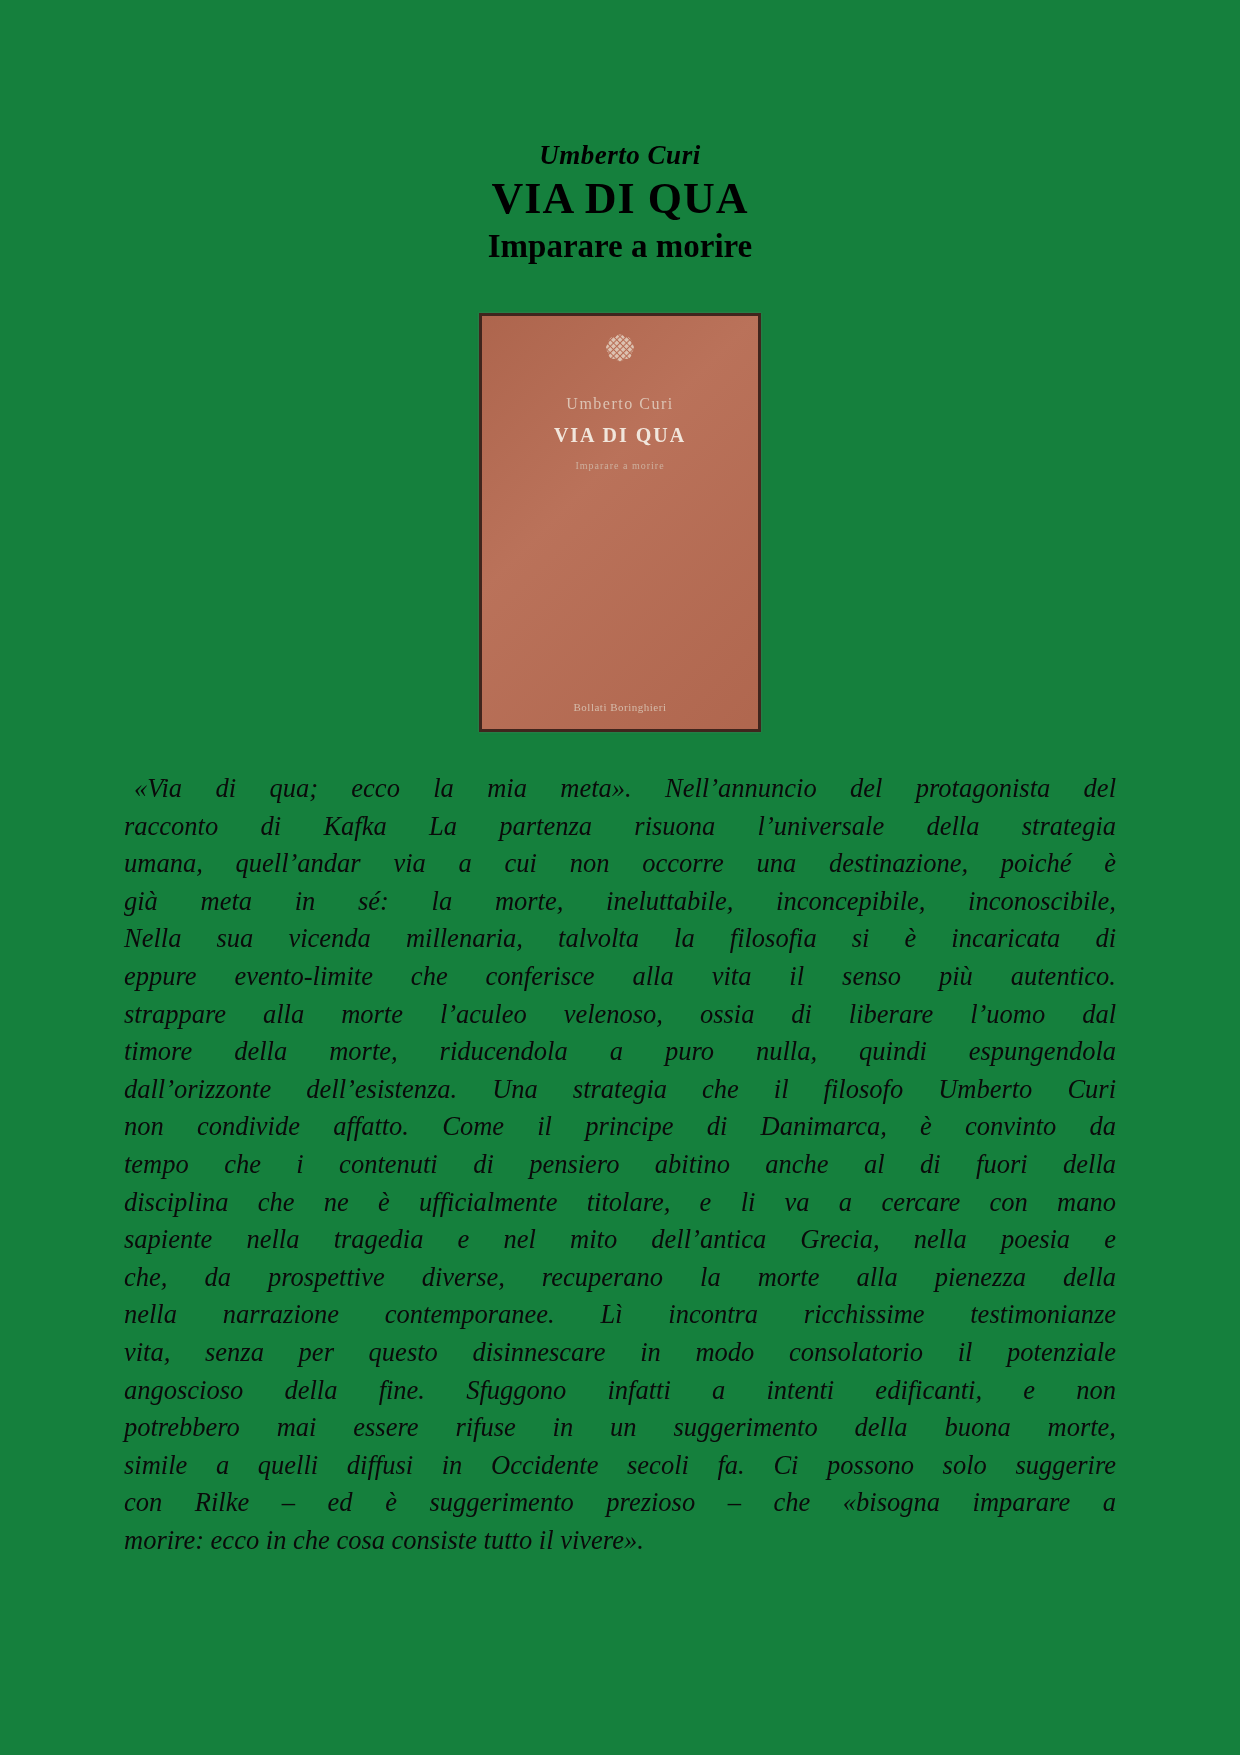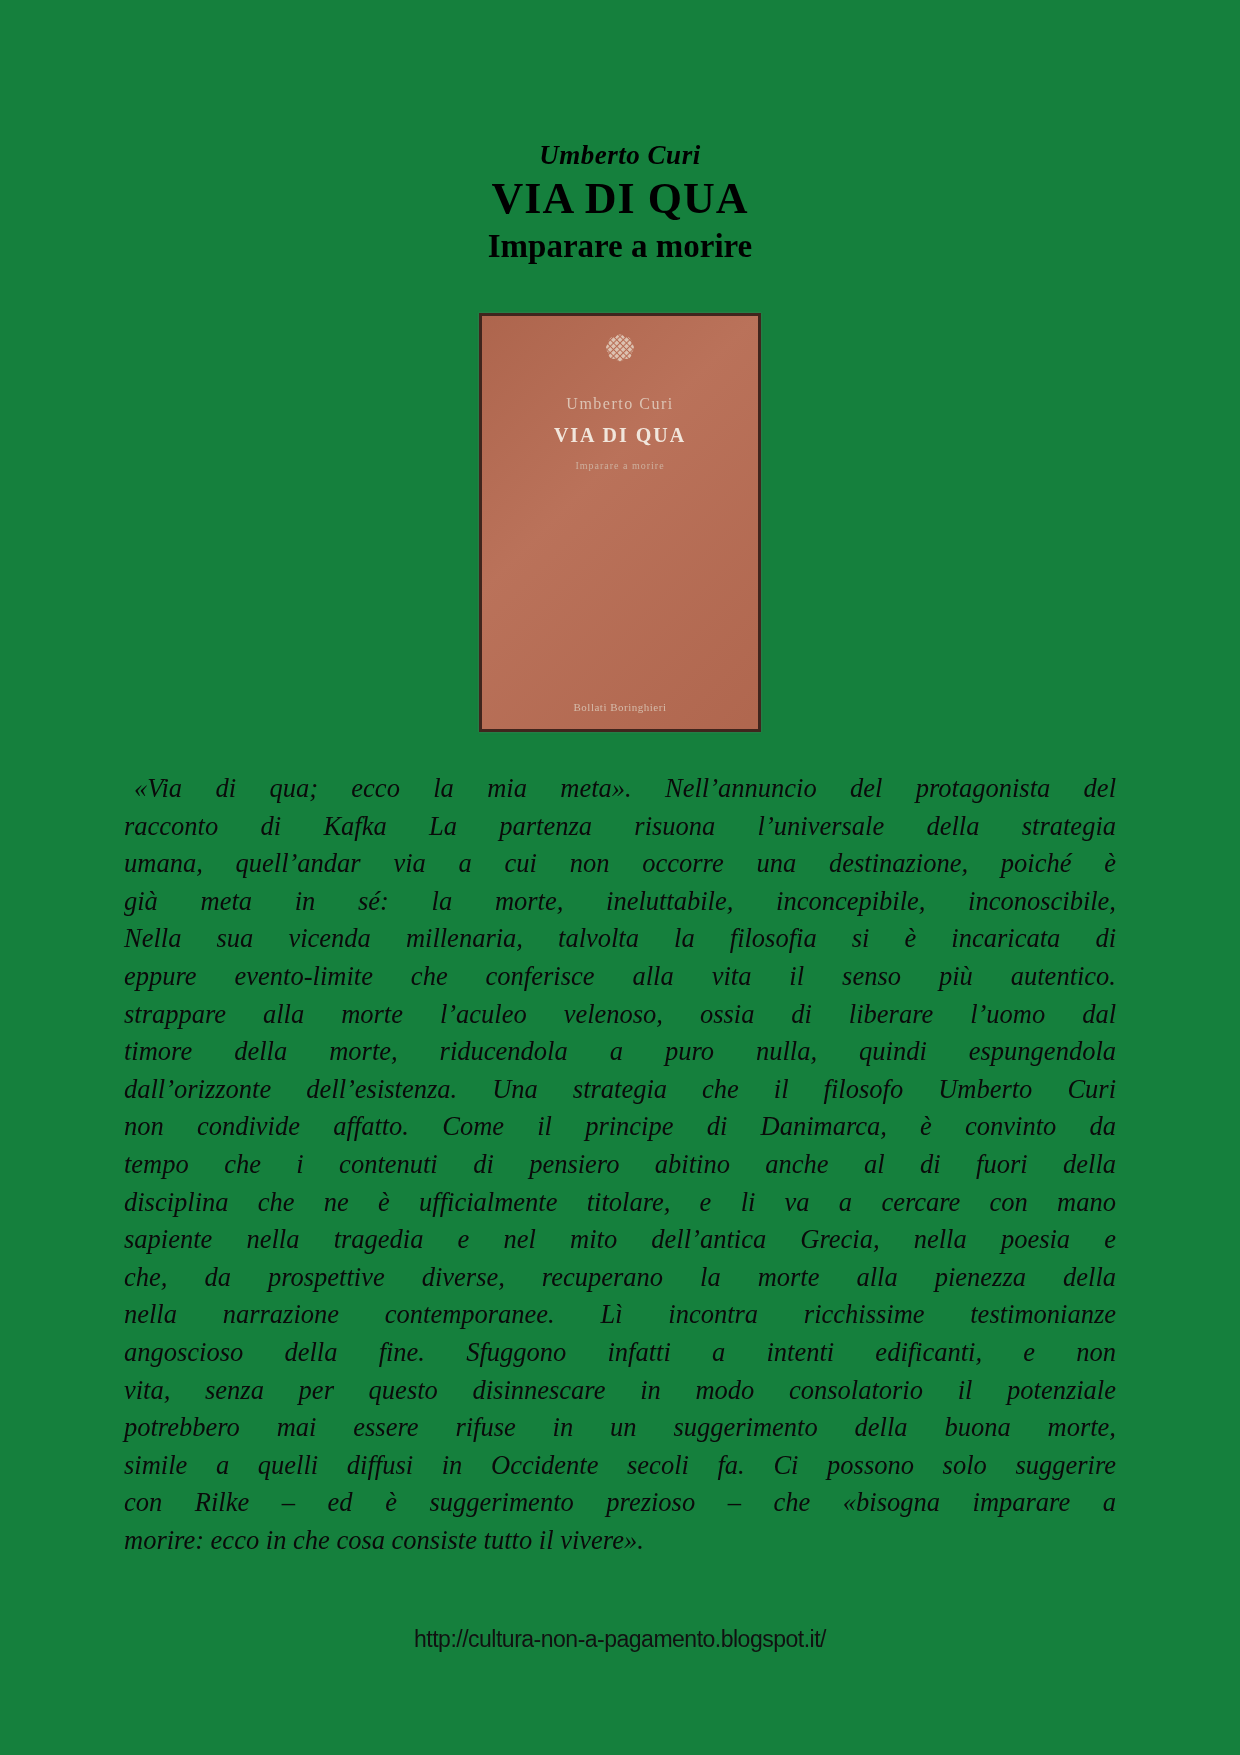--- a/index.html
+++ b/index.html
@@ -132,25 +132,22 @@
       <div class="pline">eppure evento-limite che conferisce alla vita il senso più autentico.</div>
       <div class="pline">strappare alla morte l’aculeo velenoso, ossia di liberare l’uomo dal</div>
       <div class="pline">timore della morte, riducendola a puro nulla, quindi espungendola</div>
       <div class="pline">dall’orizzonte dell’esistenza. Una strategia che il filosofo Umberto Curi</div>
       <div class="pline">non condivide affatto. Come il principe di Danimarca, è convinto da</div>
       <div class="pline">tempo che i contenuti di pensiero abitino anche al di fuori della</div>
       <div class="pline">disciplina che ne è ufficialmente titolare, e li va a cercare con mano</div>
       <div class="pline">sapiente nella tragedia e nel mito dell’antica Grecia, nella poesia e</div>
       <div class="pline">che, da prospettive diverse, recuperano la morte alla pienezza della</div>
       <div class="pline">nella narrazione contemporanee. Lì incontra ricchissime testimonianze</div>
+      <div class="pline">vita, senza per questo disinnescare in modo consolatorio il potenziale</div>
       <div class="pline">angoscioso della fine. Sfuggono infatti a intenti edificanti, e non</div>
-      <div class="pline">vita, senza per questo disinnescare in modo consolatorio il potenziale</div>
       <div class="pline">potrebbero mai essere rifuse in un suggerimento della buona morte,</div>
       <div class="pline">simile a quelli diffusi in Occidente secoli fa. Ci possono solo suggerire</div>
       <div class="pline">con Rilke – ed è suggerimento prezioso – che «bisogna imparare a</div>
       <div class="pline last">morire: ecco in che cosa consiste tutto il vivere».</div>
     </div>
 
-  <div class="footer">
-    <span>http://cultura-non-a-pagamento.blogspot.it/</span>
-  </div>
 
 </div>
 
 </body></html>

